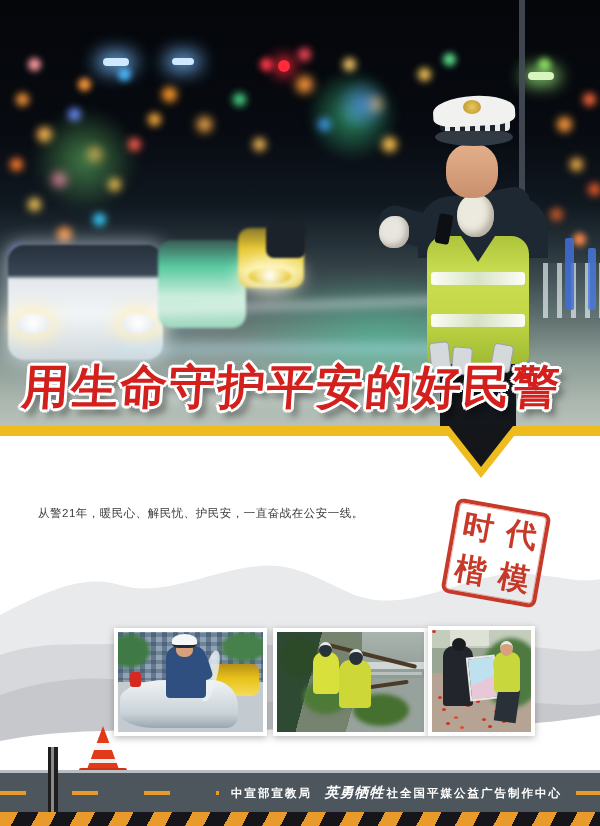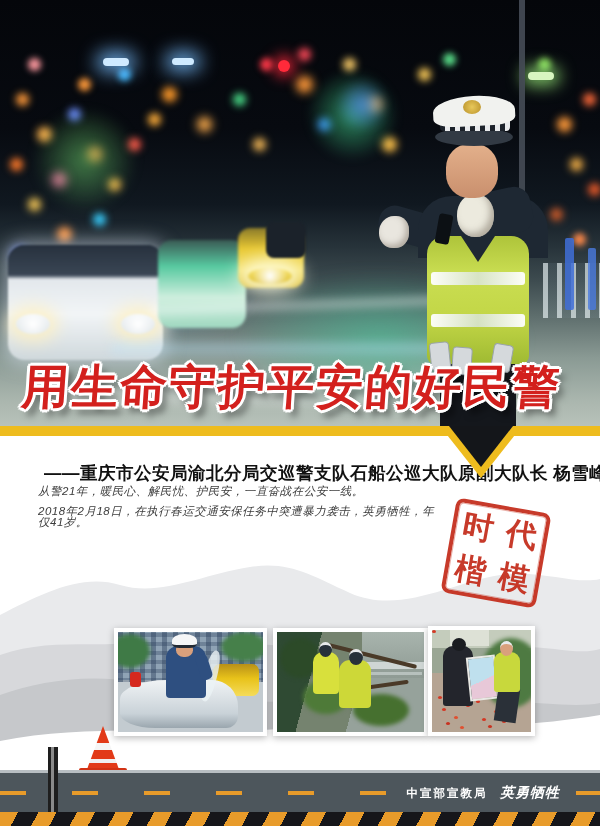--- a/index.html
+++ b/index.html
@@ -82,21 +82,21 @@
      color:#d3201d;transform:skewX(-4deg);white-space:nowrap;z-index:6;
      text-shadow:-3px 0 0 #fff,3px 0 0 #fff,0 -3px 0 #fff,0 3px 0 #fff,-2px -2px 0 #fff,2px -2px 0 #fff,-2px 2px 0 #fff,2px 2px 0 #fff,6px 7px 7px rgba(0,0,0,.5);}
 
   
   .yellow-band{left:0;top:426px;width:600px;height:10px;background:#eebc1e;z-index:5;}
   .v-outer{left:440px;top:426px;width:82px;height:52px;background:#eebc1e;clip-path:polygon(0 0,100% 0,50% 100%);z-index:5;}
   .v-inner{left:449px;top:426px;width:64px;height:41px;background:#14161a;clip-path:polygon(0 0,100% 0,50% 100%);z-index:6;}
 
   
   .subtitle{left:44px;top:461px;width:540px;font-size:17.5px;font-weight:bold;color:#111;letter-spacing:.5px;white-space:nowrap;z-index:4;}
-  .body-text{left:38px;top:486px;width:400px;z-index:4;font-style:italic;}
+  .body-text{left:38px;top:508px;width:400px;z-index:4;}
   .body-text p{margin:0 0 8px 0;font-size:11.5px;line-height:11.5px;color:#3c3c3c;letter-spacing:.5px;}
   .seal{left:448px;top:505px;width:88px;height:88px;border:4px solid #c5301f;border-radius:8px;
         transform:rotate(10deg);display:grid;grid-template-columns:1fr 1fr;z-index:4;opacity:.95;
         box-shadow:inset 0 0 0 1px rgba(197,48,31,.4);}
   .seal span{display:flex;align-items:center;justify-content:center;font-family:"DejaVu Serif","Liberation Serif",serif;
         font-weight:bold;font-size:31px;color:#c5301f;}
 
   
   .hills{left:0;top:545px;width:600px;height:235px;z-index:1;}
 
@@ -226,24 +226,22 @@
     <div class="off-pouch pch2 abs"></div>
     <div class="off-pouch pch3 abs"></div>
   </div>
 
   <div class="main-title abs">用生命守护平安的好民警</div>
 
   <div class="yellow-band abs"></div>
   <div class="v-outer abs"></div>
   <div class="v-inner abs"></div>
 
-  <div class="subtitle abs">——重庆市公安局渝北分局交巡警支队石船公巡大队原副大队长 杨雪峰</div>
   <div class="body-text abs">
     <p>从警21年，暖民心、解民忧、护民安，一直奋战在公安一线。</p>
-    <p>2018年2月18日，在执行春运交通安保任务中突遭暴力袭击，英勇牺牲，年仅41岁。</p>
   </div>
 
   <div class="seal abs">
     <span>时</span>
     <span>代</span>
     <span>楷</span>
     <span>模</span>
   </div>
 
   <svg class="hills abs" viewBox="0 0 600 235">
@@ -318,16 +316,17 @@
       <div class="p3-offhead"></div>
     </div>
   </div>
 
   <div class="road abs"></div>
   <div class="road-dashes abs"></div>
   <div class="footer-text abs">
     <span>中宣部宣教局</span>
     <span>&nbsp;&nbsp;</span>
     <span class="paper">英勇牺牲</span>
+    <span>社全国平媒公益广告制作中心</span>
   </div>
   <div class="hazard abs"></div>
 
 </div>
 
 </body></html>

